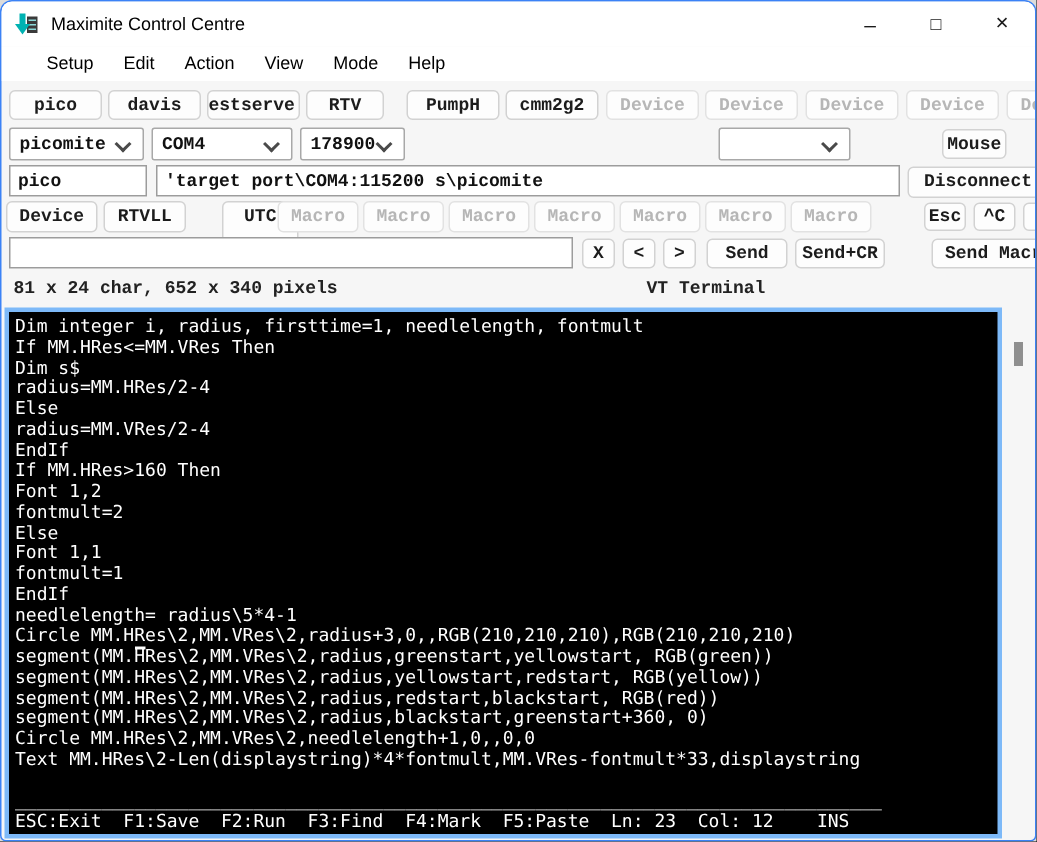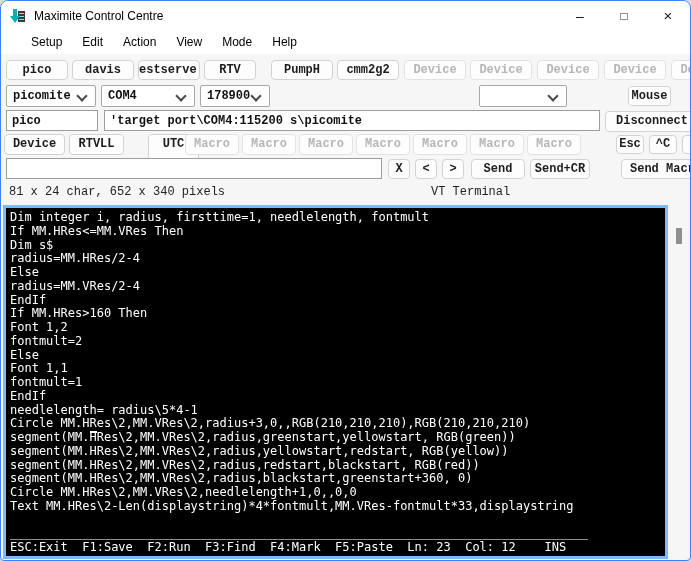--- a/index.html
+++ b/index.html
@@ -21,21 +21,21 @@
        font-family:"Liberation Mono",monospace;font-weight:bold;font-size:12px;color:#1c1c1c;
        text-align:center;line-height:18px;box-sizing:border-box;overflow:hidden;white-space:nowrap;}
   .btn.disabled{color:#b6b6b6;border-color:#e2e2e2;}
   .sel{position:absolute;height:22px;background:#ffffff;border:1px solid #a8a8a8;border-radius:2px;
        font-family:"Liberation Mono",monospace;font-weight:bold;font-size:12px;color:#111;
        line-height:20px;padding-left:6px;box-sizing:border-box;}
   .chev{position:absolute;right:9px;top:6px;width:6px;height:6px;border-left:2px solid #4a4a4a;border-bottom:2px solid #4a4a4a;transform:rotate(-45deg);}
   .field{position:absolute;height:21px;background:#ffffff;border:1px solid #9c9c9c;border-radius:0;
        font-family:"Liberation Mono",monospace;font-weight:bold;font-size:12px;color:#111;
        padding:0 5px;box-sizing:border-box;outline:none;}
-  .statustext{position:absolute;font-family:"Liberation Mono",monospace;font-weight:normal;font-size:12px;color:#222;}
+  .statustext{position:absolute;font-family:"Liberation Mono",monospace;font-weight:bold;font-size:12px;color:#222;}
   
   .term{position:absolute;left:2px;top:204px;width:665px;height:354px;background:#7db9f8;padding:3px;box-sizing:border-box;}
   .term-inner{position:relative;width:100%;height:100%;background:#000;overflow:hidden;padding:3px 0 0 4px;box-sizing:border-box;}
   .tline{font-family:"DejaVu Sans Mono",monospace;font-size:12px;line-height:13.75px;color:#ffffff;white-space:pre;height:13.75px;overflow:hidden;}
   .cursor{position:absolute;left:84px;top:223px;width:7px;height:2px;background:#ffffff;}
   .scroll-thumb{position:absolute;left:675px;top:227px;width:6px;height:16px;background:#8f8f8f;}
 </style>
 </head>
 <body>
 

